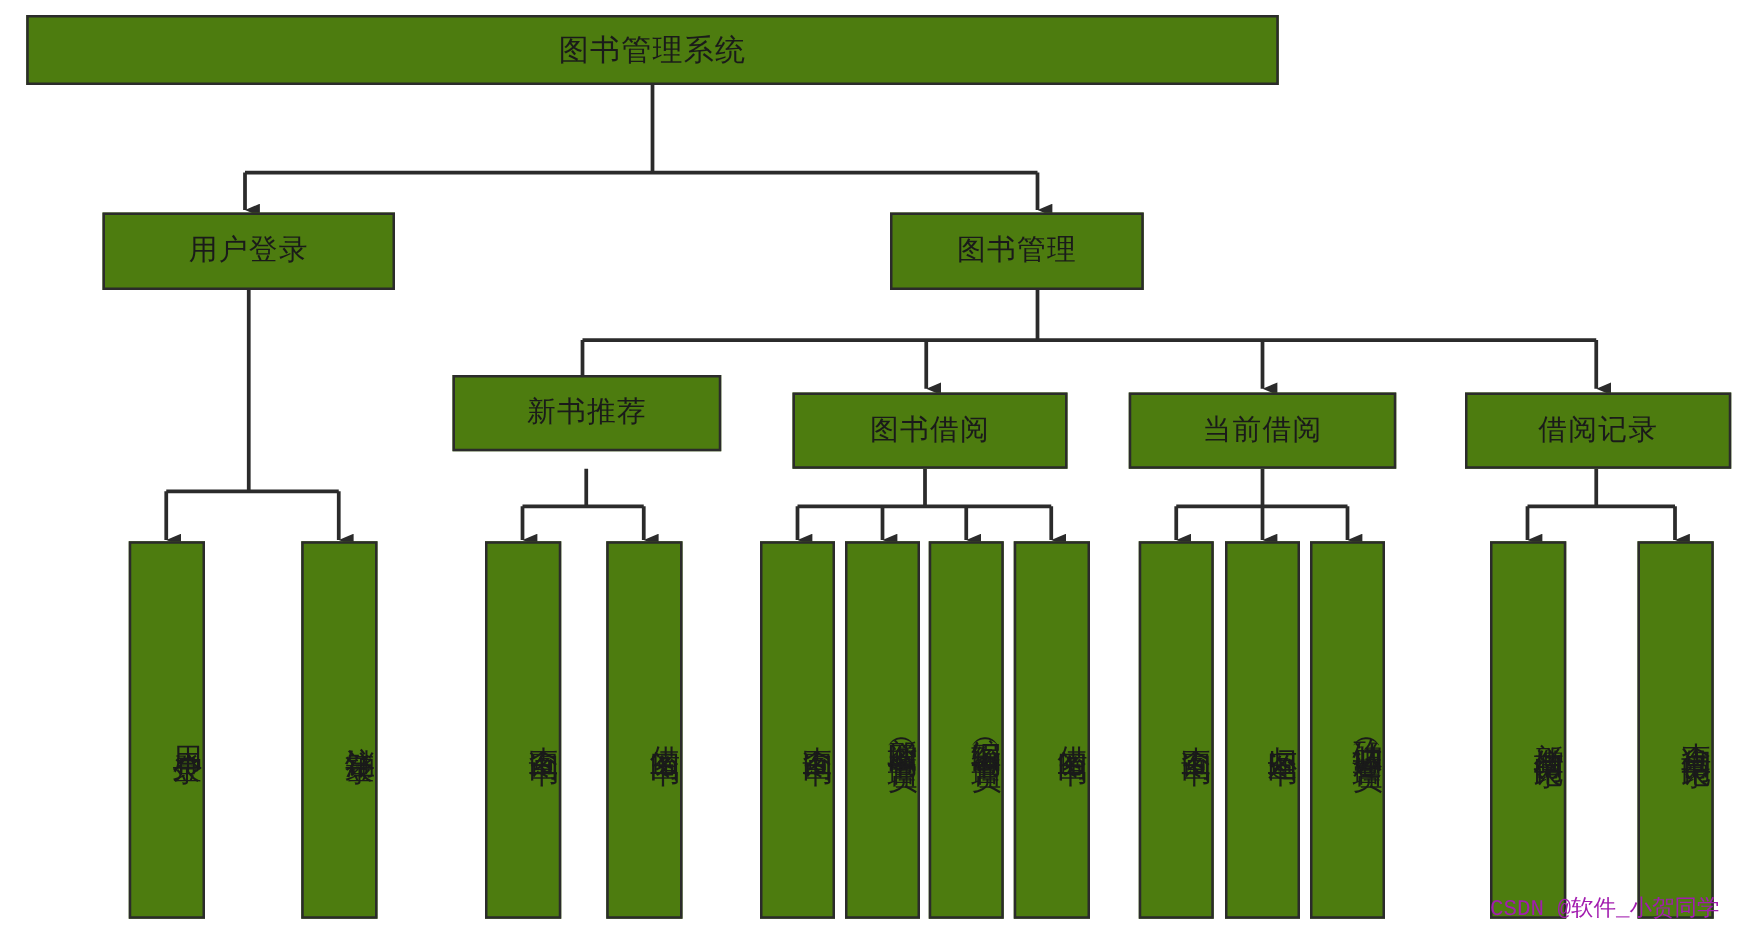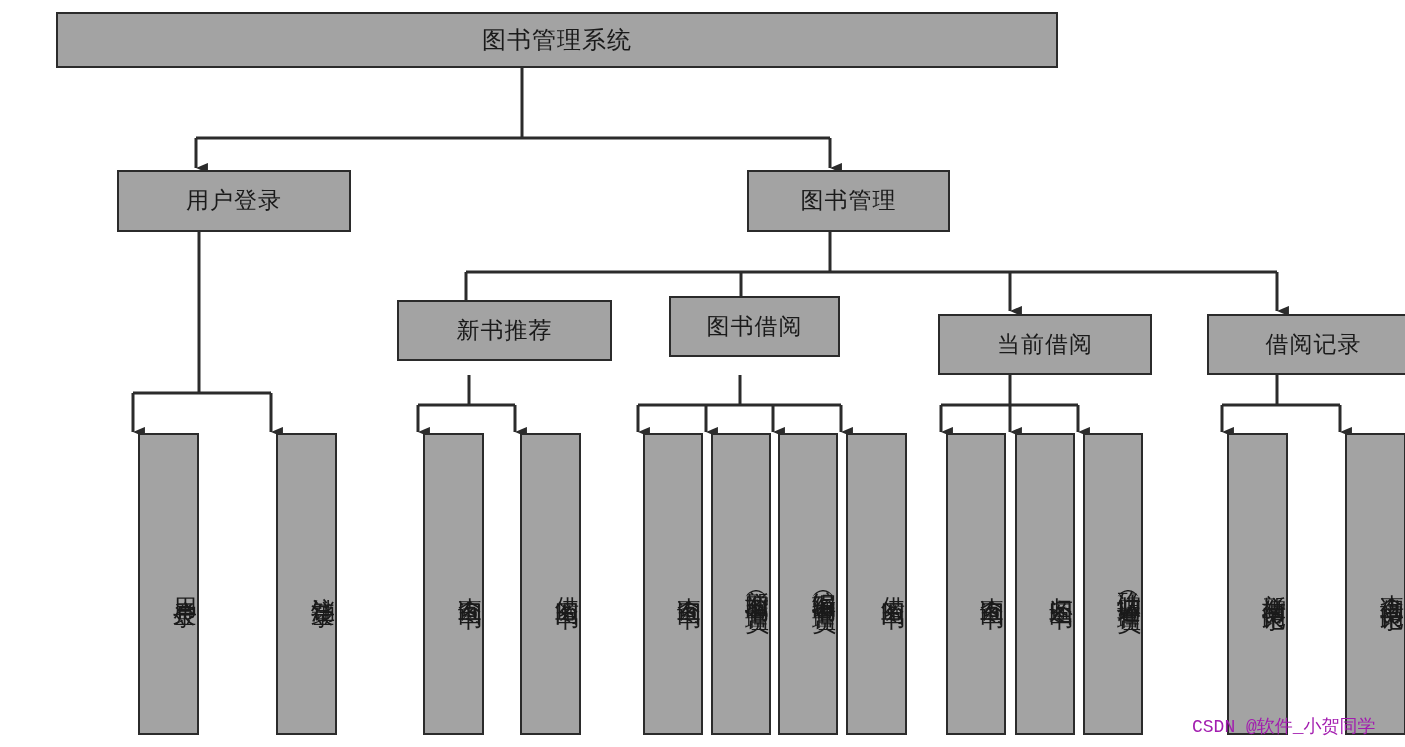--- a/index.html
+++ b/index.html
@@ -22,29 +22,28 @@
     position: absolute;
     left: 0;
     top: 0;
     width: 1405px;
     height: 747px;
     pointer-events: none;
   }
   .node {
     position: absolute;
     box-sizing: border-box;
-    background: #a3a3a3;
+    background: #4d7c0f;
     border: 2px solid #2b2b2b;
     display: flex;
     align-items: center;
     justify-content: center;
     text-align: center;
     color: #1a1a1a;
     z-index: 2;
-    margin-left: 35px;
   }
   .node-h {
     font-size: 23px;
     letter-spacing: 1px;
     line-height: 1.2;
     white-space: nowrap;
   }
   .node-root {
     font-size: 24px;
   }
@@ -137,21 +136,21 @@
   <div class="node node-h" style="left:82px; top:170px; width:234px; height:62px;">
     <span>用户登录</span>
   </div>
   <div class="node node-h" style="left:712px; top:170px; width:203px; height:62px;">
     <span>图书管理</span>
   </div>
 
   <div class="node node-h" style="left:362px; top:300px; width:215px; height:61px;">
     <span>新书推荐</span>
   </div>
-  <div class="node node-h" style="left:634px; top:296px; width:171px; height:61px;">
+  <div class="node node-h" style="left:634px; top:314px; width:220px; height:61px;">
     <span>图书借阅</span>
   </div>
   <div class="node node-h" style="left:903px; top:314px; width:214px; height:61px;">
     <span>当前借阅</span>
   </div>
   <div class="node node-h" style="left:1172px; top:314px; width:213px; height:61px;">
     <span>借阅记录</span>
   </div>
 
   <div class="node node-v" style="left:103px; top:433px; width:61px; height:302px;">

